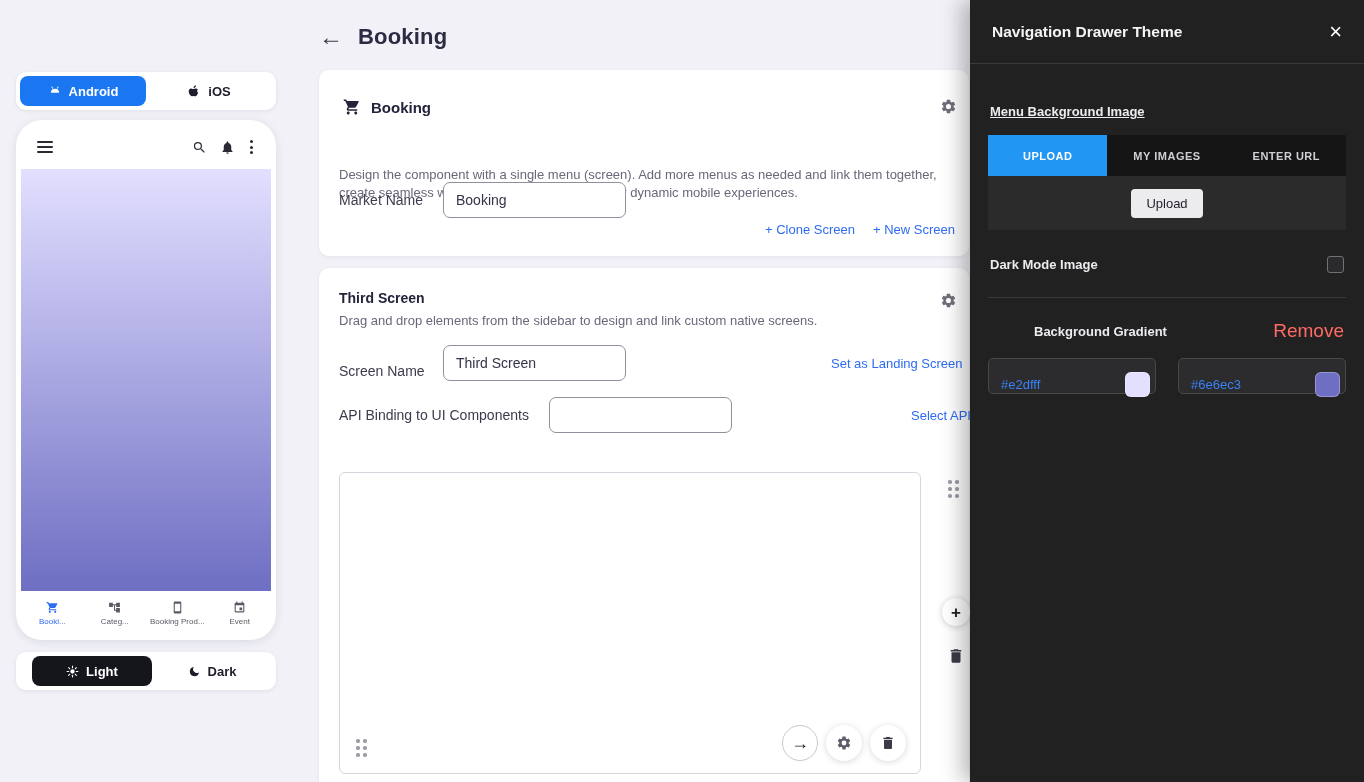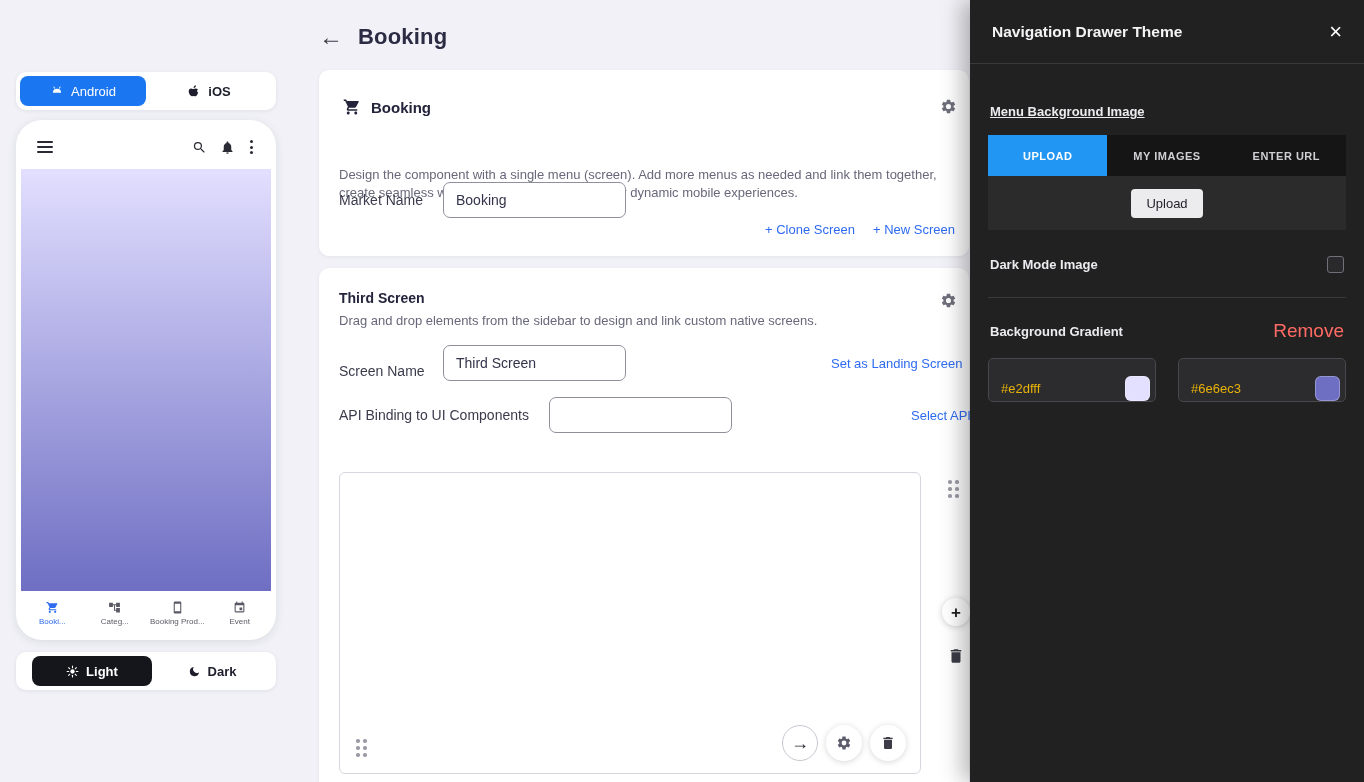--- a/index.html
+++ b/index.html
@@ -18,21 +18,21 @@
     position:absolute; left:16px; width:260px; height:38px;
     background:#fff; border-radius:10px; display:flex; padding:4px;
     box-shadow:0 1px 4px rgba(25,25,60,.08); align-items:stretch;
   }
   .platform-toggle { top:72px; }
   .theme-toggle { top:652px;padding-left:16px; }
   .seg-btn {
     flex:1; display:flex; align-items:center; justify-content:center; gap:7px;
     border-radius:8px; font-size:13px; font-weight:600; color:#1d1d2b; cursor:pointer;
   }
-  .seg-btn.android { background:#1b76f2; color:#fff; font-weight:400;text-align:right; }
+  .seg-btn.android { background:#1b76f2; color:#fff; font-weight:700;text-align:right; }
   .seg-btn.light { background:#15151c; color:#fff; font-weight:700; }
   .ic14 { width:14px; height:14px; }
   .ic13 { width:13px; height:13px; }
 
   .phone {
     position:absolute; left:16px; top:120px; width:260px; height:520px;
     background:#fff; border-radius:26px; padding:5px;
     box-shadow:0 2px 10px rgba(25,25,60,.10);
   }
   .phone-inner { width:100%; height:100%; border-radius:22px; overflow:hidden; display:flex; flex-direction:column; background:#fff; }
@@ -114,28 +114,28 @@
   .panel-body { padding:24px 18px 0 18px; }
   .plabel { font-size:13px; font-weight:600; color:#ececf0; margin:16px 0 16px 2px;text-decoration:underline; }
   .tabs { display:flex; height:41px; }
   .tab { flex:1; display:flex; align-items:center; justify-content:center; font-size:11px; font-weight:700; letter-spacing:.5px; background:#151515; color:#cfcfd4; cursor:pointer; }
   .tab.active { background:#2196f3; color:#fff; }
   .upload-area { height:54px; background:#2b2b2b; display:flex; align-items:center; justify-content:center; }
   .upload-btn { background:#ececee; color:#1f1f29; font-size:13px; padding:7px 15px; border:none; border-radius:4px; cursor:pointer; font-family:"Liberation Sans","DejaVu Sans",sans-serif; }
   .darkmode-row { margin-top:26px; padding:0 0 24px 2px; display:flex; justify-content:space-between; align-items:center; border-bottom:1px solid #39393d; }
   .darkmode-label { font-size:13px; font-weight:600; color:#ececf0; }
   .checkbox { width:17px; height:17px; border:1.5px solid #707078; border-radius:3px; background:#2a2a2c; cursor:pointer; margin-right:2px; }
-  .gradient-head { margin-top:22px; display:flex; justify-content:space-between; align-items:center; padding:0 2px; }
+  .gradient-head { margin-top:22px; display:flex; justify-content:space-between; align-items:center; padding:0 2px;margin-left:44px; }
   .gradient-label { font-size:13px; font-weight:600; color:#ececf0; }
   .remove-link { font-size:19px; color:#ff6b64; cursor:pointer; text-decoration:none; }
   .color-inputs { margin-top:16px; display:flex; gap:22px; }
   .color-input {
-    flex:1; height:44px; background:#2c2c2e; border:1px solid #48484c; border-radius:5px;
+    flex:1; height:36px; background:#2c2c2e; border:1px solid #48484c; border-radius:5px;
     display:flex; align-items:center; justify-content:space-between; padding:16px 5px 0 12px;
-    font-size:13px; color:#eab308; cursor:text;
+    font-size:13px; color:#3b82f6; cursor:text;
   }
   .swatch { width:25px; height:25px; border-radius:6px; box-shadow:inset 0 0 0 1px rgba(255,255,255,.28); cursor:pointer; }
 </style>
 </head>
 <body>
 
 <svg width="0" height="0" style="position:absolute">
   <defs>
     <symbol id="i-gear" viewBox="0 0 24 24">
         <path d="M19.14 12.94c.04-.3.06-.61.06-.94s-.02-.64-.07-.94l2.03-1.58a.49.49 0 0 0 .12-.61l-1.92-3.32a.49.49 0 0 0-.59-.22l-2.39.96c-.5-.38-1.03-.7-1.62-.94l-.36-2.54a.48.48 0 0 0-.48-.41h-3.84c-.24 0-.43.17-.47.41l-.36 2.54c-.59.24-1.13.57-1.62.94l-2.39-.96a.49.49 0 0 0-.59.22L2.74 8.87c-.12.21-.08.47.12.61l2.03 1.58c-.05.3-.09.63-.09.94s.02.64.07.94l-2.03 1.58a.49.49 0 0 0-.12.61l1.92 3.32c.12.22.37.29.59.22l2.39-.96c.5.38 1.03.7 1.62.94l.36 2.54c.05.24.24.41.48.41h3.84c.24 0 .44-.17.47-.41l.36-2.54c.59-.24 1.13-.56 1.62-.94l2.39.96c.22.08.47 0 .59-.22l1.92-3.32a.49.49 0 0 0-.12-.61l-2.01-1.58zM12 15.6A3.6 3.6 0 1 1 12 8.4a3.6 3.6 0 0 1 0 7.2z"></path>

